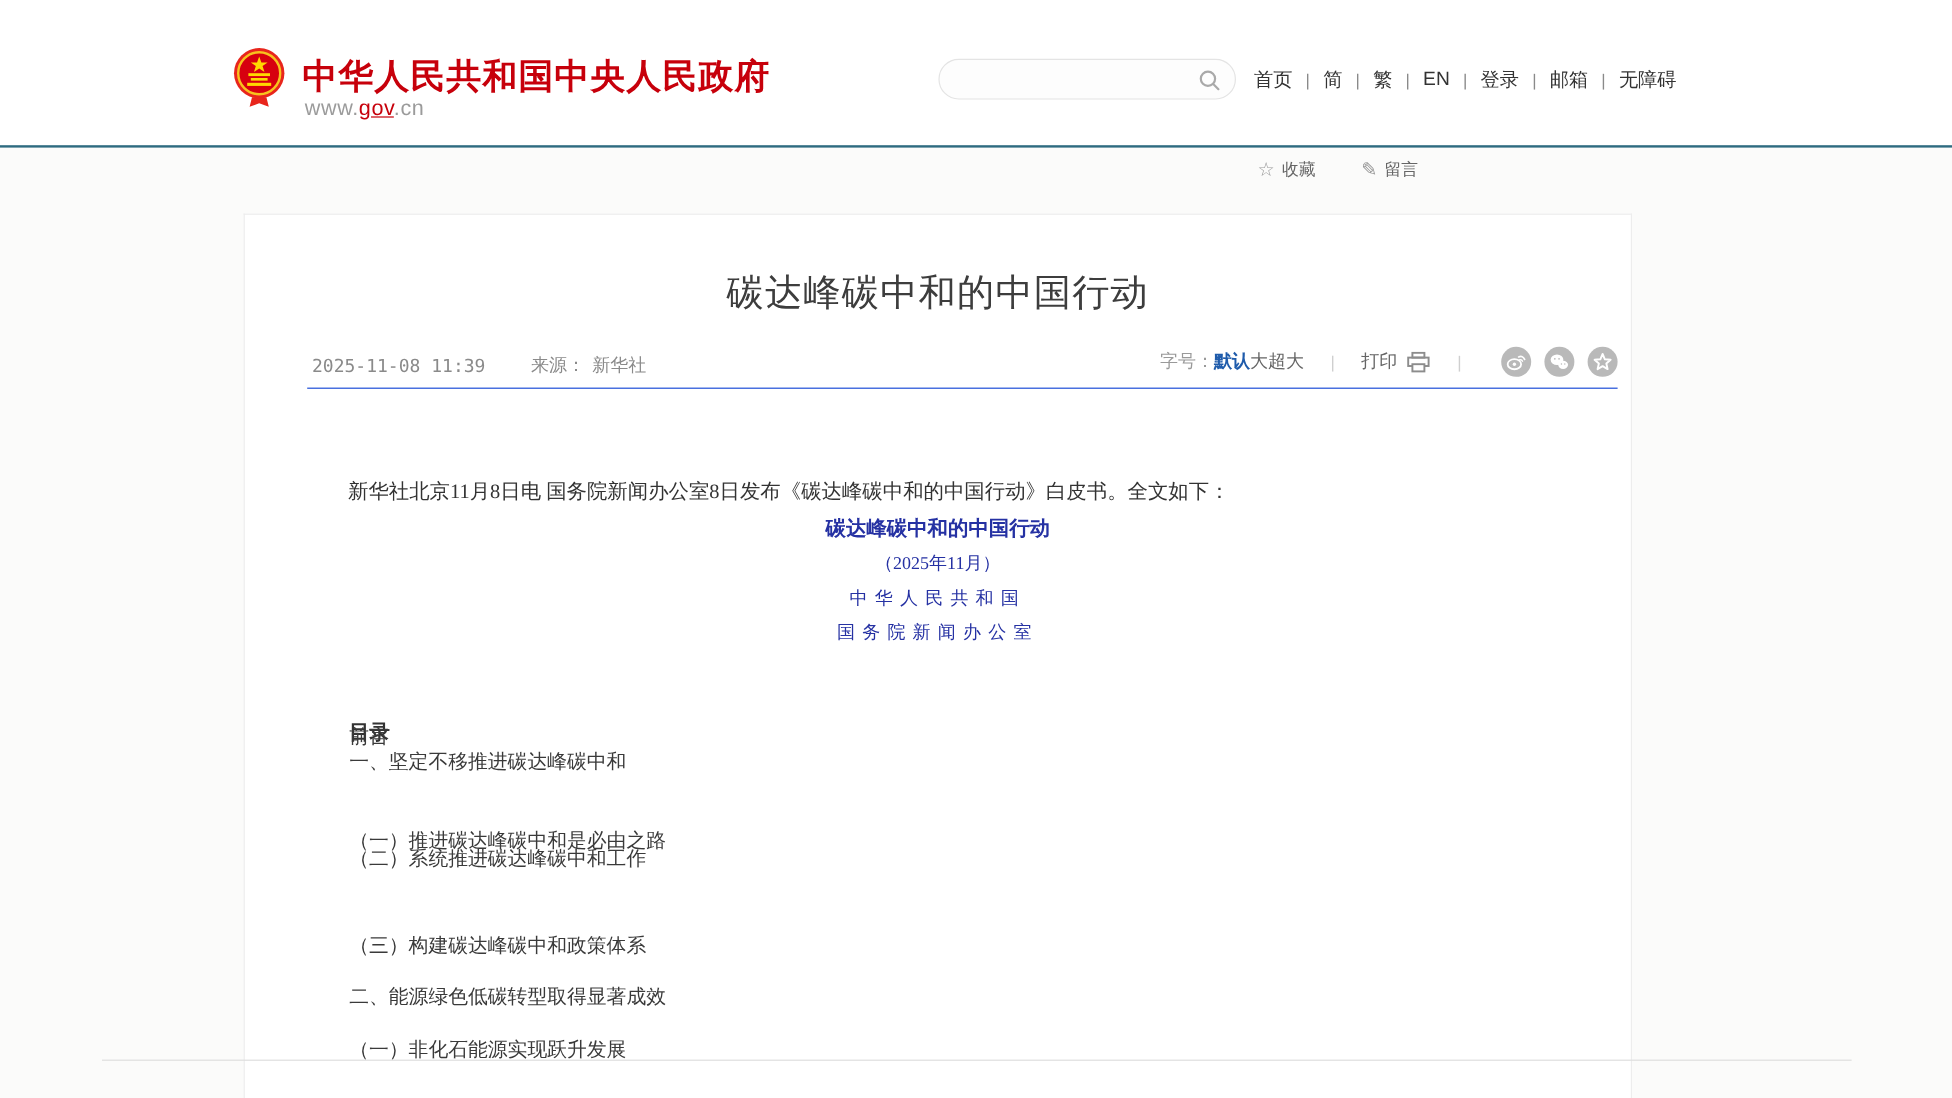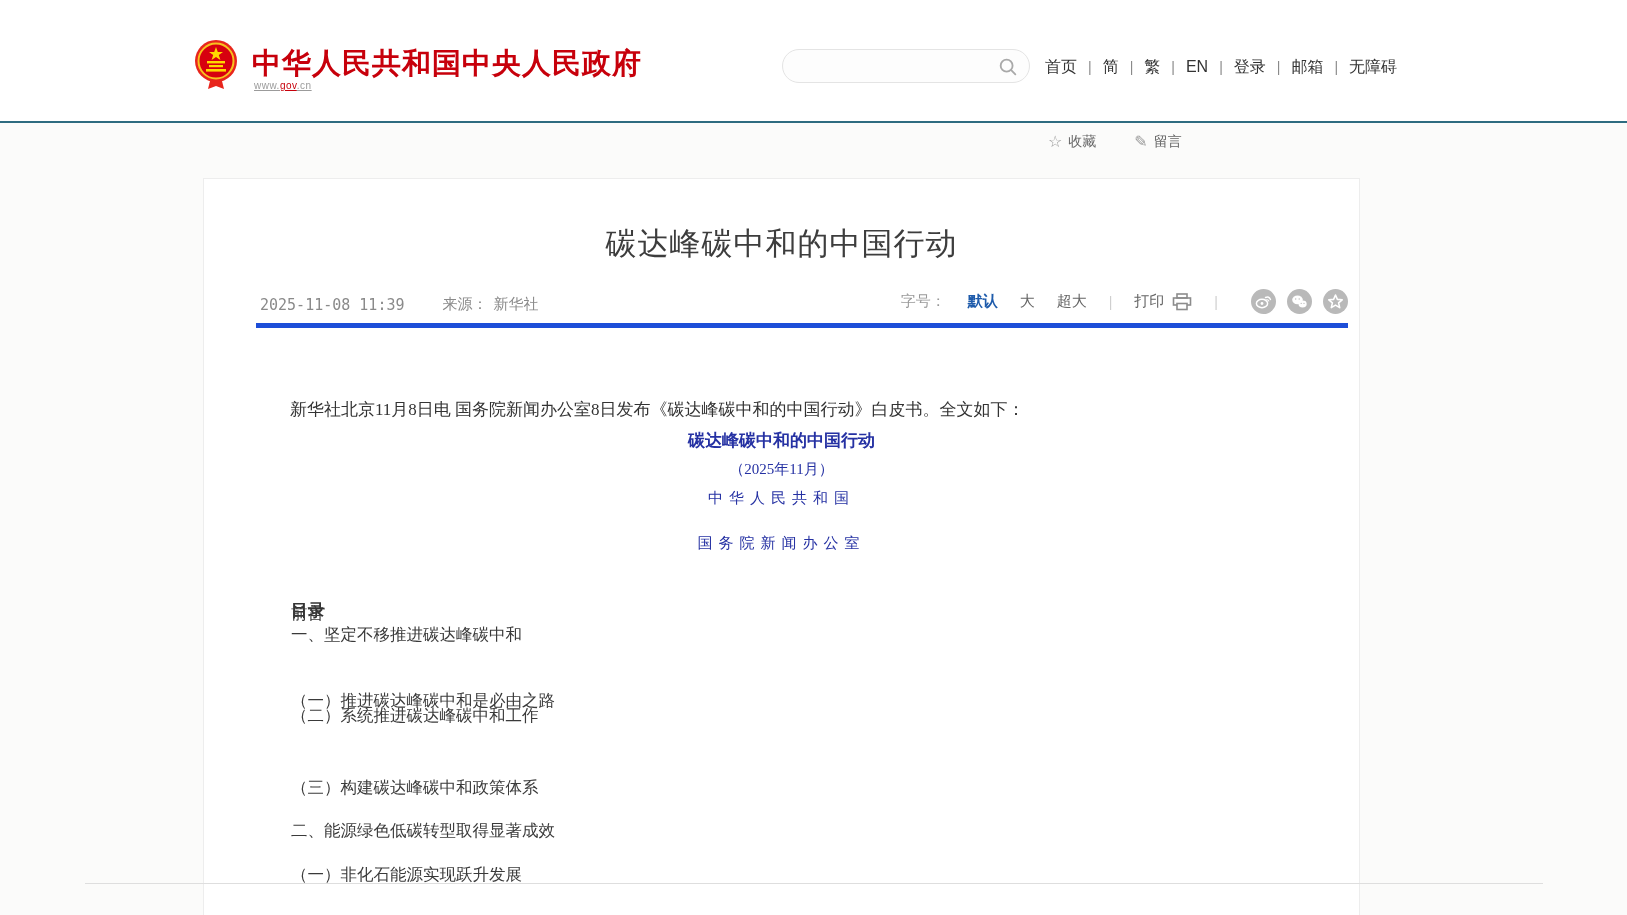--- a/index.html
+++ b/index.html
@@ -6,57 +6,57 @@
   body{
     width:1627px;height:915px;position:relative;overflow:hidden;
     background:#fbfbfa;
     font-family:"Liberation Sans",sans-serif;
     -webkit-font-smoothing:antialiased;
   }
   
   .site-header{position:absolute;left:0;top:0;width:1627px;height:121px;background:#ffffff;}
   .emblem{position:absolute;left:192px;top:39px;width:48px;height:52px;}
   .site-title{position:absolute;left:252px;top:44px;font-size:29px;font-weight:bold;color:#c7000b;letter-spacing:1px;white-space:nowrap;}
-  .site-url{position:absolute;left:254px;top:80px;font-size:10px;color:#9b9b9b;letter-spacing:.5px;text-decoration:underline;}
+  .site-url{position:absolute;left:254px;top:80px;font-size:18px;color:#9b9b9b;letter-spacing:.5px;}
   .site-url .gov{color:#c7000b;text-decoration:underline;}
   .search-box{position:absolute;left:782px;top:49px;width:248px;height:34px;background:#fdfdfd;border:1px solid #e4e4e4;border-radius:18px;box-sizing:border-box;}
   .search-input{position:absolute;left:16px;top:2px;width:190px;height:28px;border:none;outline:none;background:transparent;font-size:14px;color:#333;}
   .search-icon{position:absolute;right:10px;top:6px;width:22px;height:22px;cursor:pointer;}
   .top-nav{position:absolute;left:1045px;top:55px;height:24px;display:flex;align-items:center;font-size:16px;color:#333;white-space:nowrap;}
   .top-nav a{color:#333;text-decoration:none;cursor:pointer;}
   .top-nav .sep{color:#8a8a8a;margin:0 11px;font-size:14px;}
   
   .teal-line{position:absolute;left:0;top:121px;width:1627px;height:2px;background:#2e6b80;}
   
   .quickbar{position:absolute;left:1048px;top:132px;display:flex;align-items:center;font-size:14px;color:#666;}
   .quickbar .q-item{display:flex;align-items:center;margin-right:38px;cursor:pointer;}
   .quickbar .q-icon{color:#999;font-size:16px;margin-right:6px;}
   
   .panel{position:absolute;left:203px;top:178px;width:1157px;height:737px;background:#ffffff;border:1px solid #ededed;border-bottom:none;box-sizing:border-box;}
   .article-title{position:absolute;left:0;top:44px;width:100%;text-align:center;font-size:31px;color:#3d3d3d;font-weight:400;letter-spacing:1px;}
-  .meta-row{position:absolute;left:52px;top:108px;width:1092px;height:36px;border-bottom:5px solid #1d4ed8;font-size:15px;color:#8a8a8a;}
+  .meta-row{position:absolute;left:52px;top:108px;width:1092px;height:36px;border-bottom:1px solid #1d4ed8;font-size:15px;color:#8a8a8a;}
   .meta-left{position:absolute;left:4px;top:8px;display:flex;align-items:center;white-space:nowrap;}
   .meta-date{font-family:"DejaVu Sans Mono",monospace;letter-spacing:0;}
   .meta-source-label{margin-left:38px;}
   .meta-source{margin-left:6px;}
   .meta-right{position:absolute;right:0;top:2px;display:flex;align-items:center;white-space:nowrap;font-size:15px;color:#777;}
   .fs-label{color:#999;}
-  .fs-opt{margin-left:22px;cursor:pointer;color:#666;text-decoration:none;}
+  .fs-opt{margin-left:0;cursor:pointer;color:#666;text-decoration:none;}
   .fs-opt.active{color:#1e5bab;font-weight:bold;}
   .meta-sep{color:#cfcfcf;margin:0 22px;font-size:14px;}
   .print-link{display:flex;align-items:flex-end;cursor:pointer;color:#666;}
   .print-icon{margin-left:8px;}
   .share-icons{display:flex;align-items:center;}
   .share-btn{width:25px;height:25px;border-radius:50%;background:#b9b9b9;margin-left:11px;cursor:pointer;display:flex;align-items:center;justify-content:center;}
   .lead-p{position:absolute;left:52px;top:200px;width:1092px;font-size:17px;line-height:28px;text-indent:2em;color:#333;font-family:"Liberation Serif",serif;}
   .doc-center{position:absolute;left:0;width:100%;text-align:center;color:#2531a3;font-family:"Liberation Serif",serif;}
   .doc-title{top:250px;font-size:17px;font-weight:bold;}
   .doc-date{top:281px;font-size:15px;}
   .doc-issuer1{top:310px;font-size:15px;letter-spacing:6px;}
-  .doc-issuer2{top:355px;font-size:15px;letter-spacing:6px;}
+  .doc-issuer2{top:339px;font-size:15px;letter-spacing:6px;}
   .toc-title{position:absolute;left:87px;top:380px;font-size:17px;font-weight:bold;color:#333;font-family:Liberation Sans, sans-serif;margin-top:40px;}
   .toc-item{position:absolute;left:87px;font-size:16.5px;color:#3a3a3a;font-family:"Liberation Serif",serif;white-space:nowrap;}
   .toc-0{top:424px;}
   .toc-1{top:445px;}
   .toc-2{top:511px;}
   .toc-3{top:526px;text-align:right;}
   .toc-4{top:598px;text-align:center;}
   .toc-5{top:641px;}
   .toc-6{top:685px;}
   

